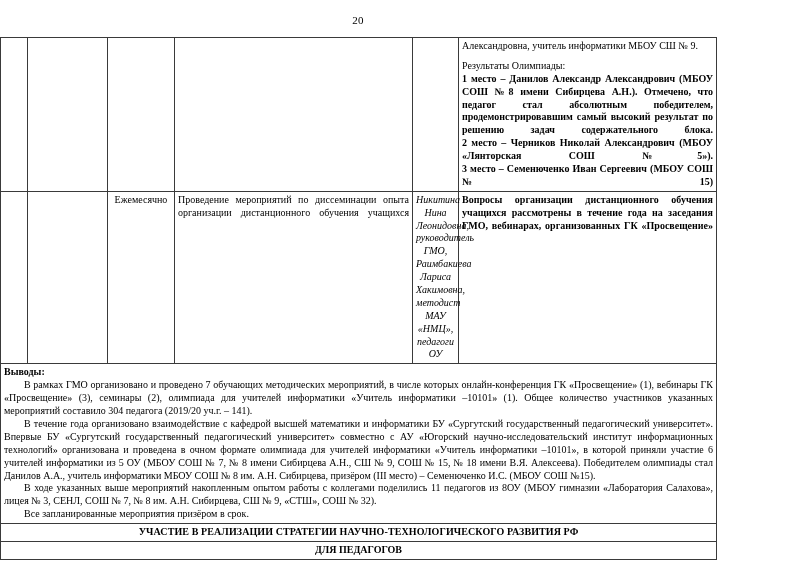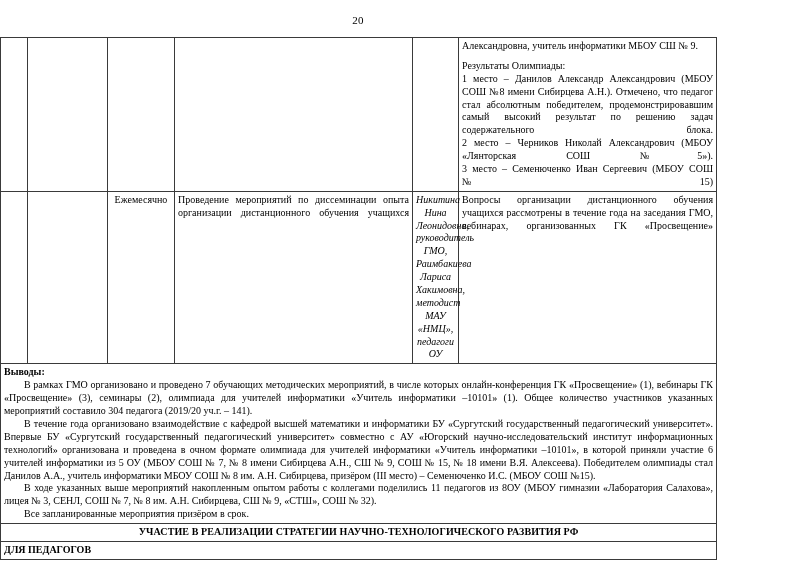--- a/index.html
+++ b/index.html
@@ -68,21 +68,21 @@
     font-style: italic;
   }
   .cell-people p { margin: 0; }
   .cell-result {
     text-align: justify;
     text-align-last: left;
     padding-left: 4px;
     padding-right: 4px;
   }
   .cell-result p { margin: 0; }
-  .cell-result p.just { text-align: justify; text-align-last: justify; }
+  .cell-result p.just { text-align: justify; text-align-last: justify; font-weight: bold; }
   .cell-result .gap { height: 7px; }
 
   .cell-concl {
     text-align: justify;
     text-align-last: left;
     padding: 2px 5px 2px 5px;
     font-size: 7.4px;
     line-height: 1.3;
   }
   .cell-concl .title {
@@ -101,21 +101,21 @@
     text-align: center;
     text-align-last: center;
     font-weight: bold;
     font-size: 8px;
     letter-spacing: 0.1px;
     padding: 4px 3px 5px 3px;
     vertical-align: middle;
     font-family: Liberation Serif, serif;
   }
   .cell-heading-sub {
-    text-align: left;
+    text-align: center;
     font-weight: bold;
     font-size: 8px;
     padding: 4px 3px 5px 3px;
     vertical-align: middle;
   }
 </style>
 </head>
 <body>
 
 <div class="page">

